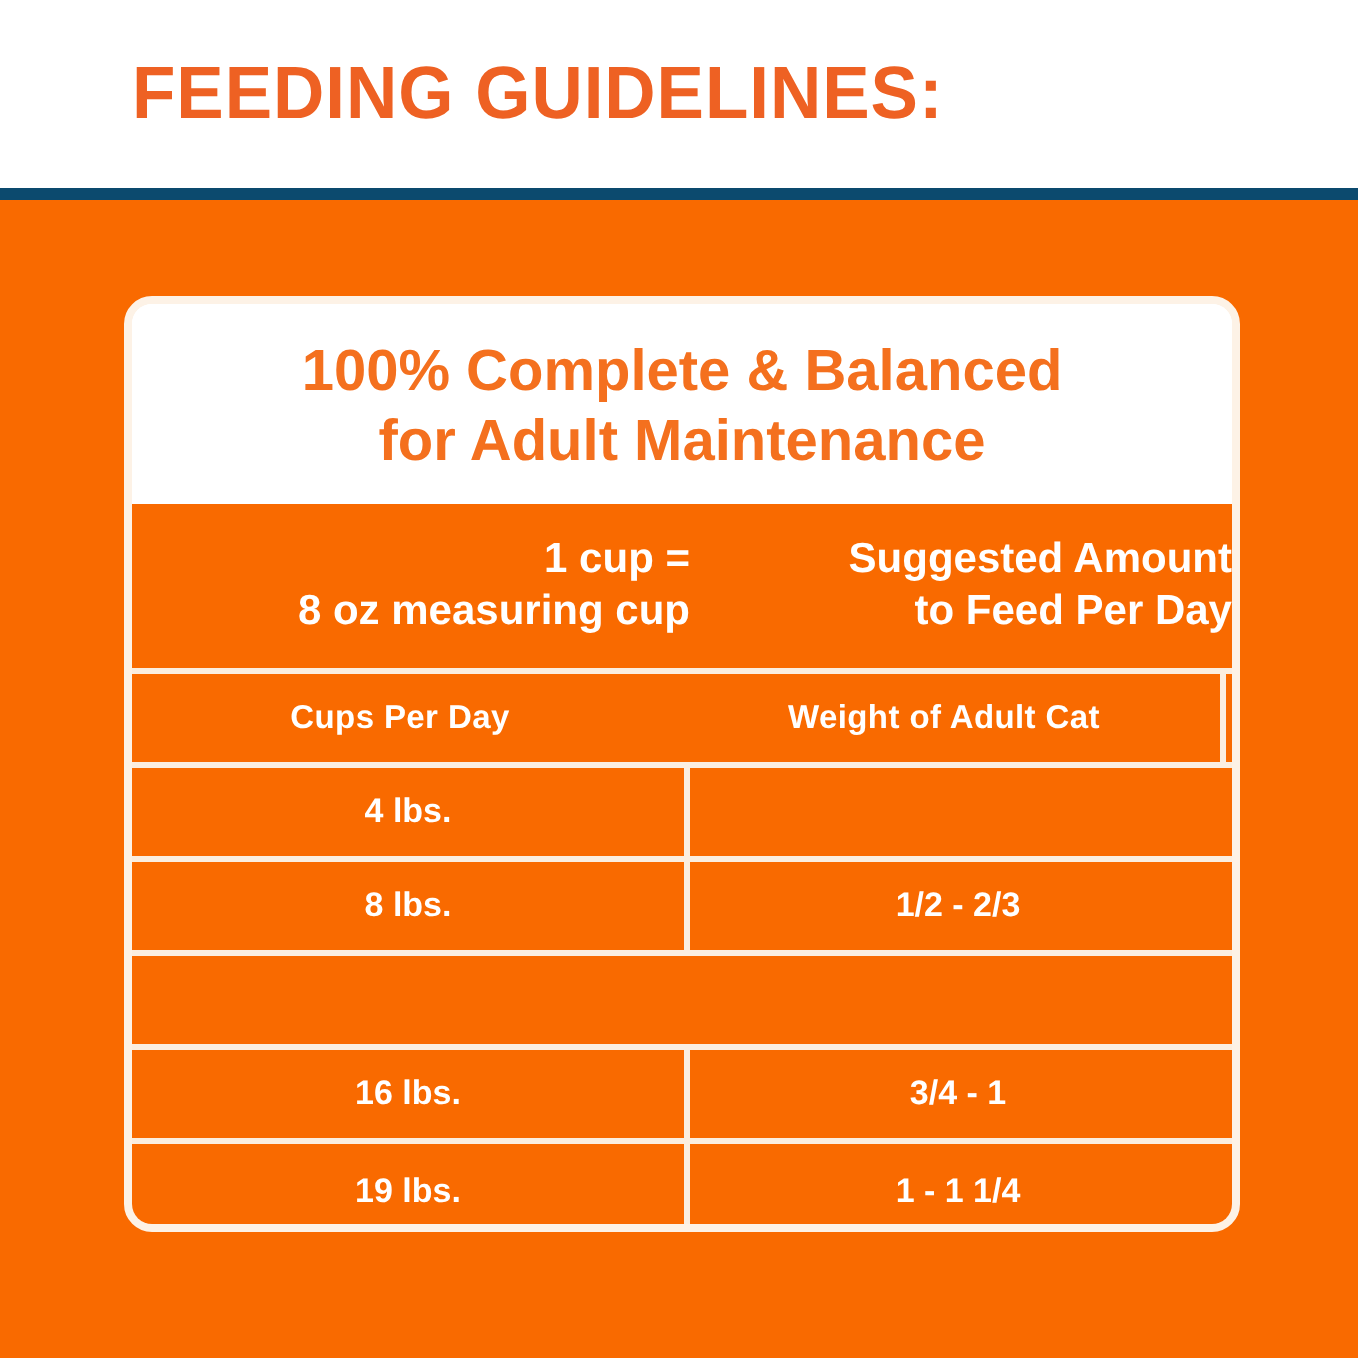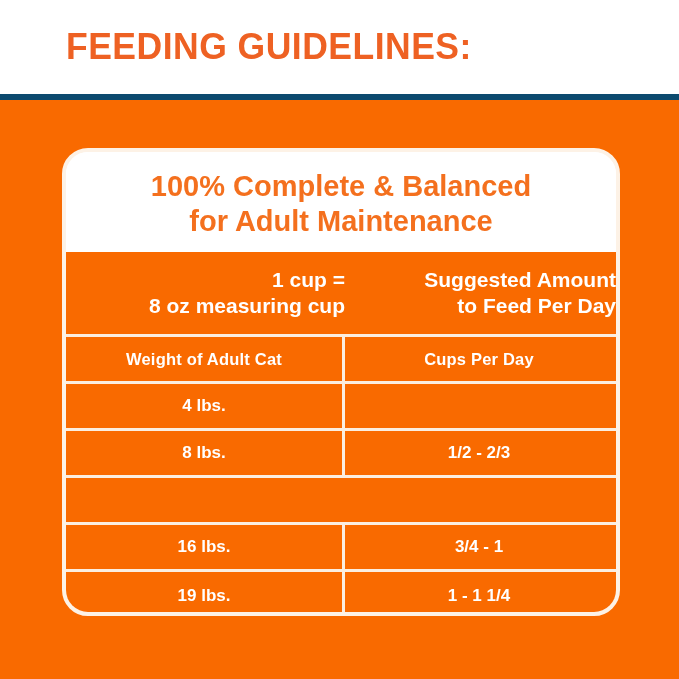--- a/index.html
+++ b/index.html
@@ -36,21 +36,21 @@
     transform:scaleX(0.96);
     transform-origin:left center;
   }
 
   
   .card {
     position:absolute;
     left:62px; top:148px;
     width:558px; height:468px;
     background:#ffffff;
-    border-radius:26px;
+    border-radius:14px;
     overflow:hidden;
     border:4px solid #FDF2E6;
   }
 
   .card-title {
     height:100px;
     background:#ffffff;
     display:flex;
     flex-direction:column;
     align-items:center;
@@ -134,22 +134,22 @@
           <span class="sub">1 cup =</span>
           <span class="sub">8 oz measuring cup</span>
         </div>
         <div class="band-cell col-right">
           <span class="sub">Suggested Amount</span>
           <span class="sub">to Feed Per Day</span>
         </div>
       </div>
 
       <div class="t-row head">
+        <div class="t-cell right">Cups Per Day</div>
         <div class="t-cell left">Weight of Adult Cat</div>
-        <div class="t-cell right">Cups Per Day</div>
       </div>
 
       <div class="t-row">
         <div class="t-cell left">4 lbs.</div>
       </div>
 
       <div class="t-row">
         <div class="t-cell left">8 lbs.</div>
         <div class="t-cell right">1/2 - 2/3</div>
       </div>

